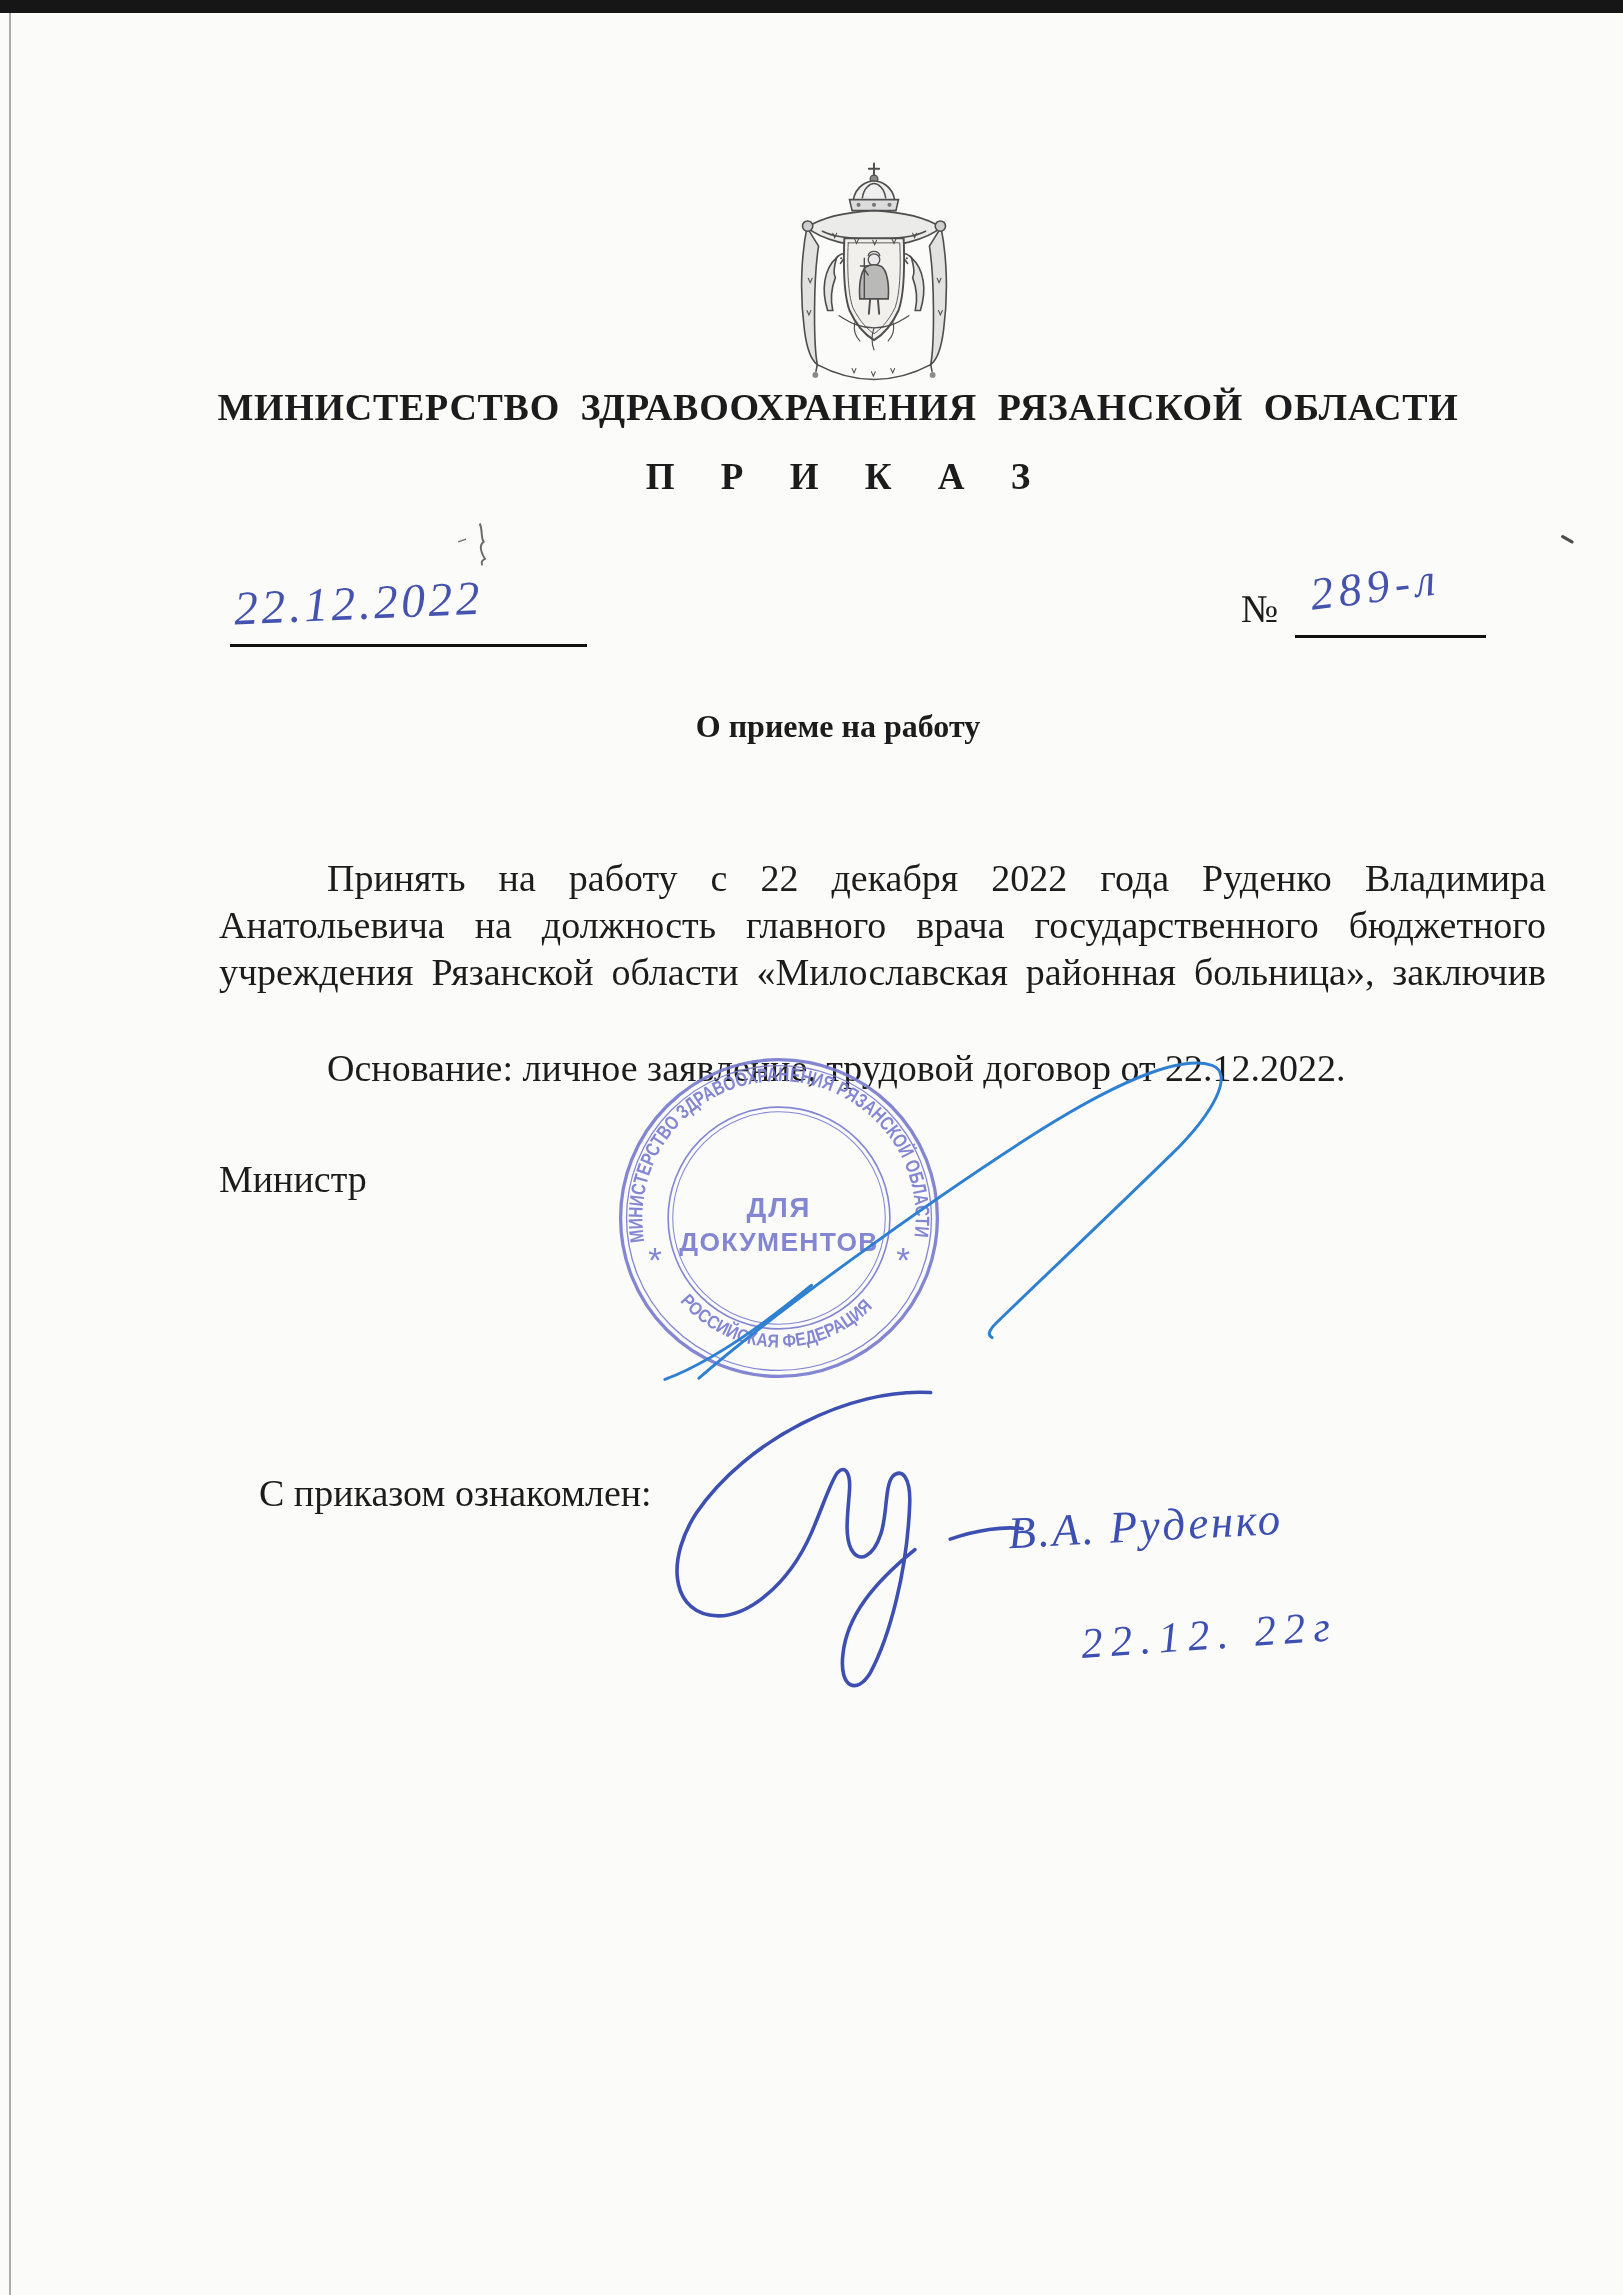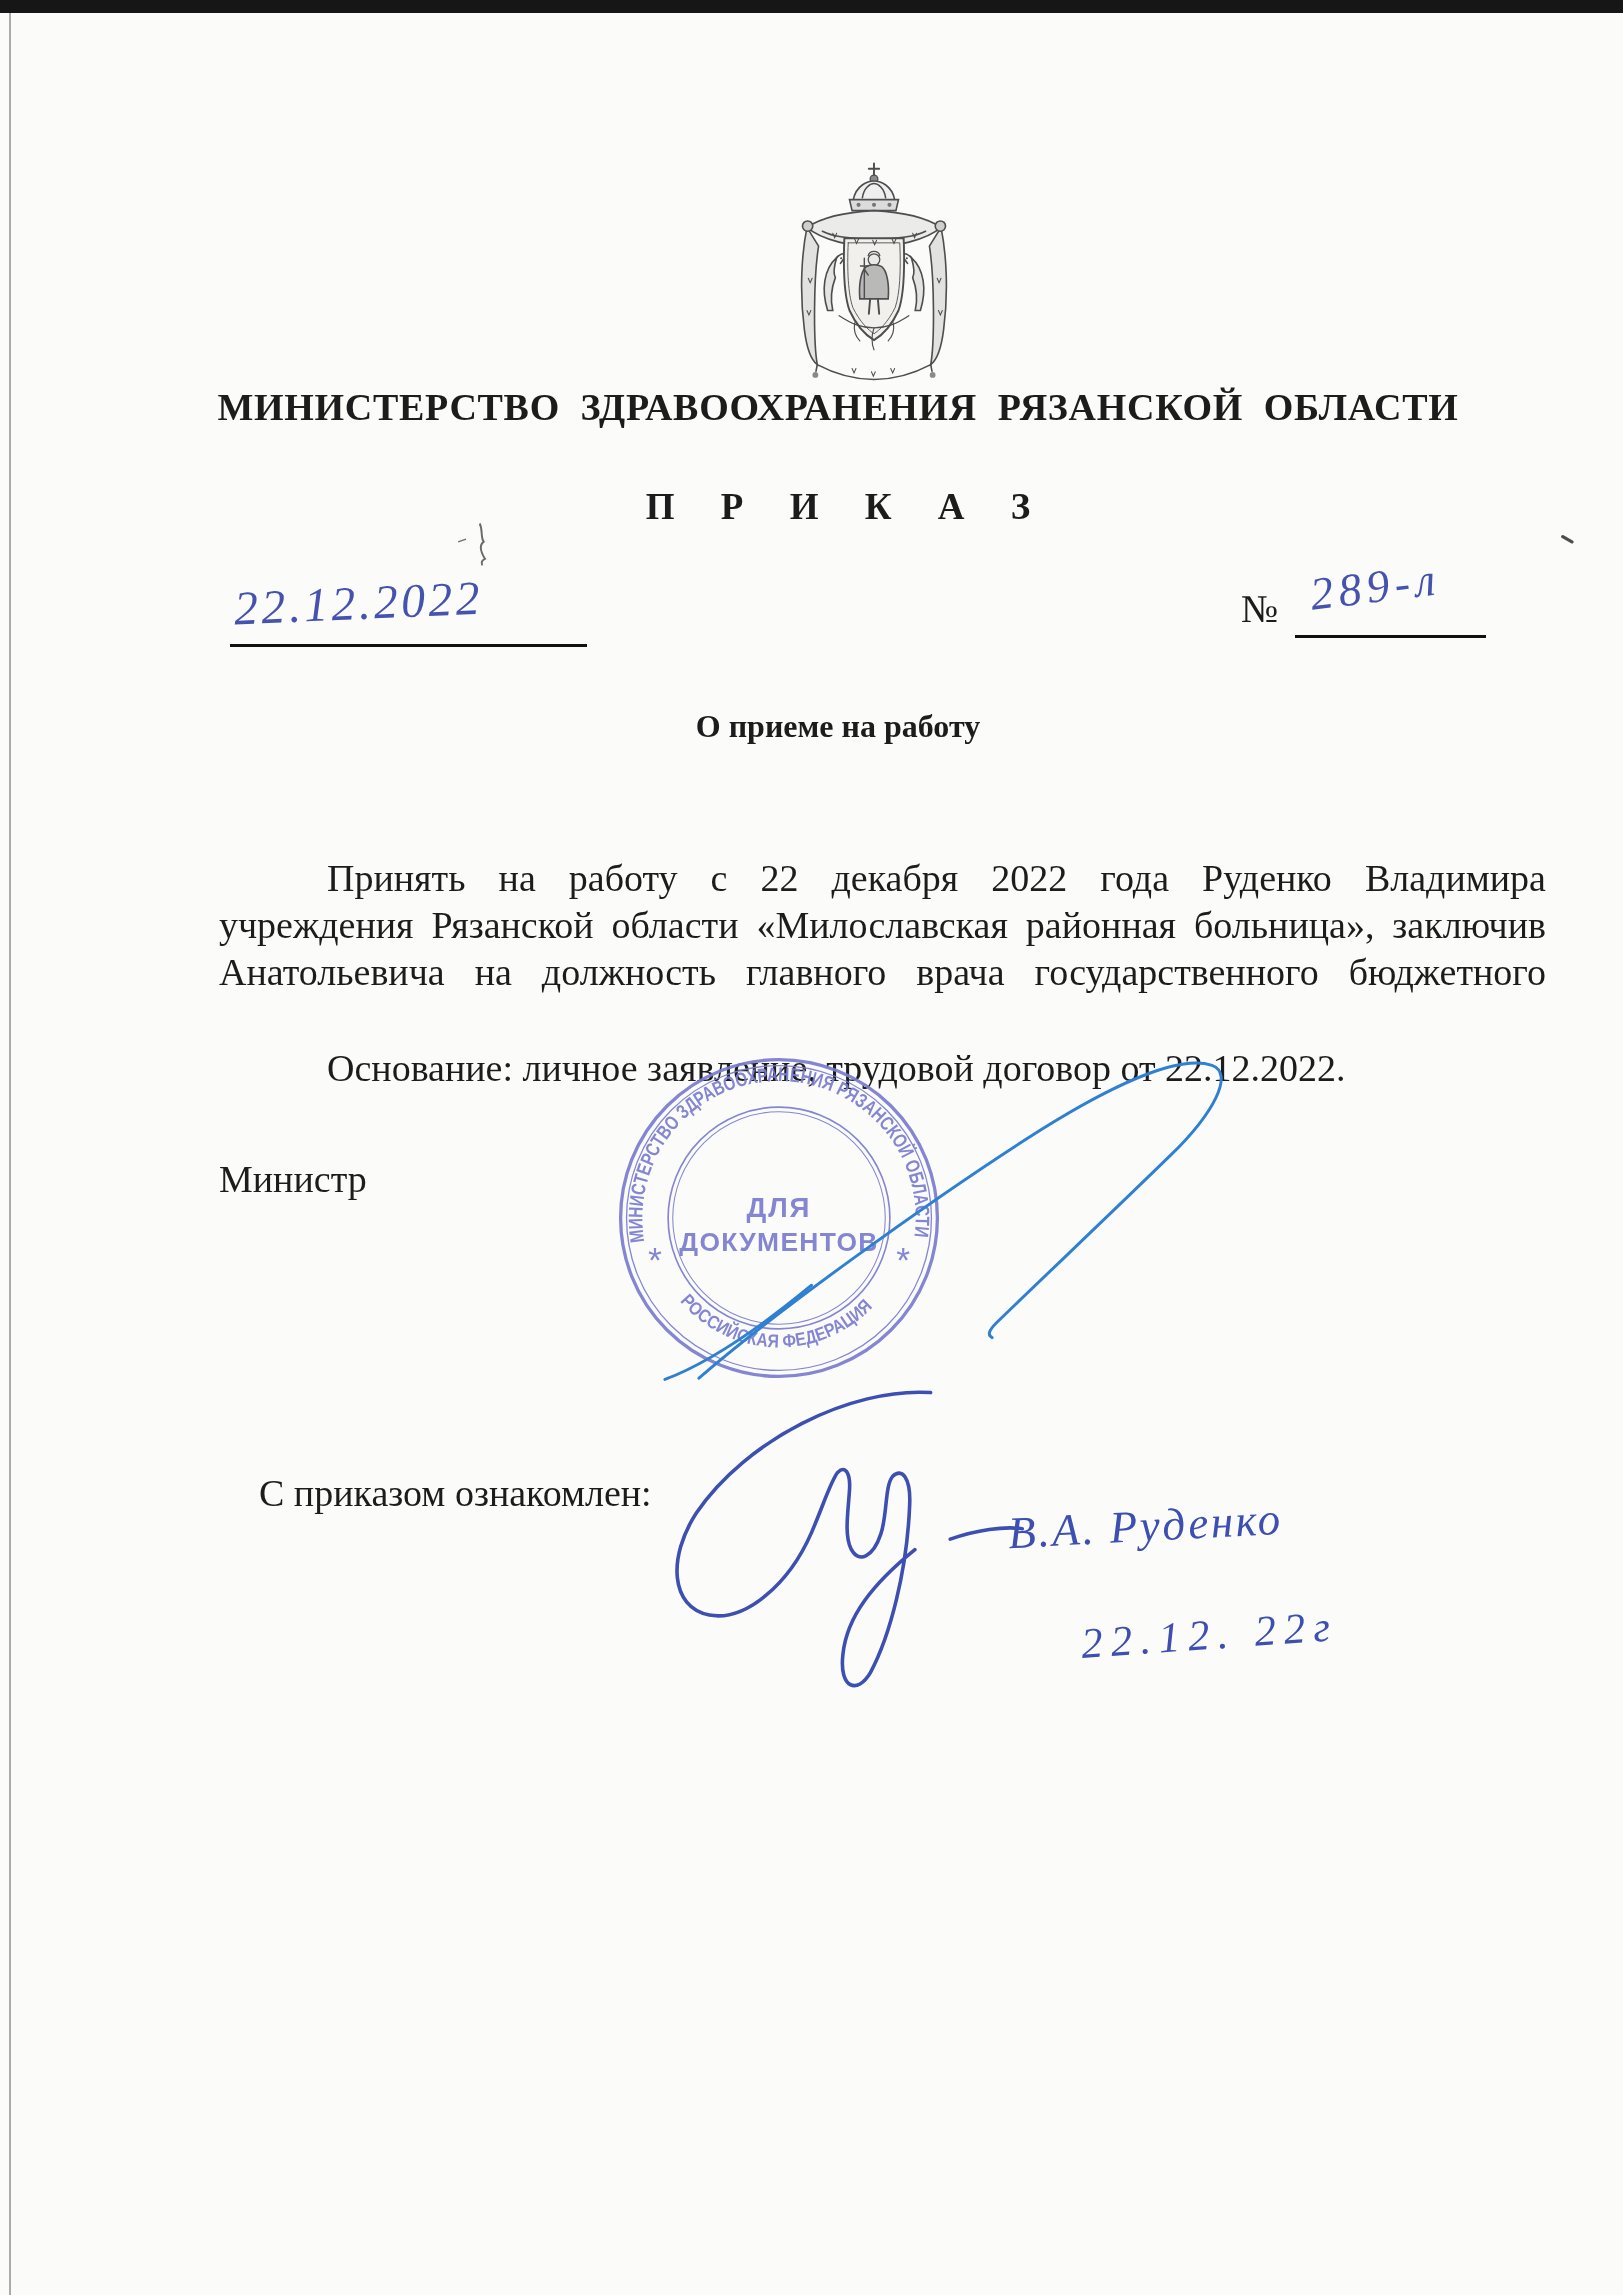--- a/index.html
+++ b/index.html
@@ -12,21 +12,21 @@
     color:#1c1c1c;
   }
   .scan-top-edge{position:absolute;left:0;top:0;width:1623px;height:13px;background:#161616;}
   .scan-left-edge{position:absolute;left:9.2px;top:13px;width:2px;height:2282px;background:#5a5a5a;opacity:.5;}
   .ministry-title{
     position:absolute;left:105px;top:387px;width:1466px;
     text-align:center;font-weight:bold;font-size:38px;line-height:41px;
     word-spacing:10.5px;letter-spacing:0.7px;
   }
   .doc-type{
-    position:absolute;left:105px;top:485px;width:1466px;
+    position:absolute;left:105px;top:455px;width:1466px;
     text-align:center;font-weight:bold;font-size:37px;
     letter-spacing:.5em;text-indent:.5em;
   }
   .hand{font-style:italic;color:#4553ae;}
   .order-date{
     position:absolute;left:234px;top:575px;font-size:48px;
     letter-spacing:3.3px;transform:rotate(-2.5deg);
   }
   .order-date-line{position:absolute;left:230px;top:644px;width:357px;height:3.3px;background:#111;}
   .number-sign{position:absolute;left:1241px;top:586px;font-size:39px;}
@@ -141,22 +141,22 @@
 
   <div class="number-sign">№</div>
   <div class="order-number hand">289-л</div>
   <div class="order-number-line"></div>
 
   <div class="subject">О приеме на работу</div>
 
 
   <div class="bodytext" style="top:855px">
     <div class="jline first">Принять на работу с 22 декабря 2022 года  Руденко Владимира</div>
+    <div class="jline">Анатольевича на должность главного врача государственного бюджетного</div>
     <div class="jline">учреждения Рязанской области «Милославская районная больница», заключив</div>
-    <div class="jline">Анатольевича на должность главного врача государственного бюджетного</div>
   </div>
 
   <div class="basis">Основание: личное заявление, трудовой договор от 22.12.2022.</div>
 
   <div class="minister-label">Министр</div>
 
   <svg class="stamp" width="330" height="330" viewBox="0 0 500 500">
     <defs>
       <path id="arcTop" d="M 46.2 285.9 A 207 207 0 1 1 453.8 285.9"></path>
       <path id="arcBottom" d="M 99.9 376 A 196 196 0 0 0 400.1 376"></path>

